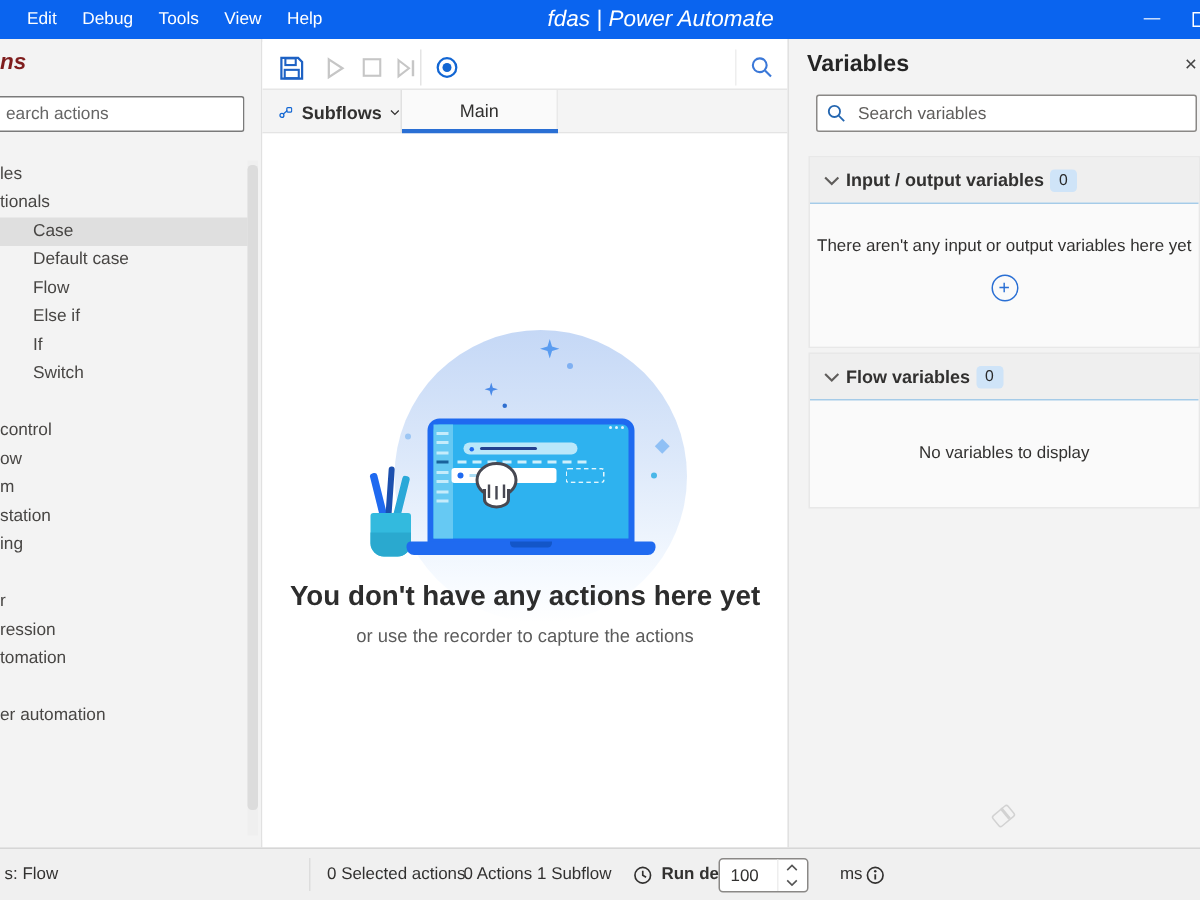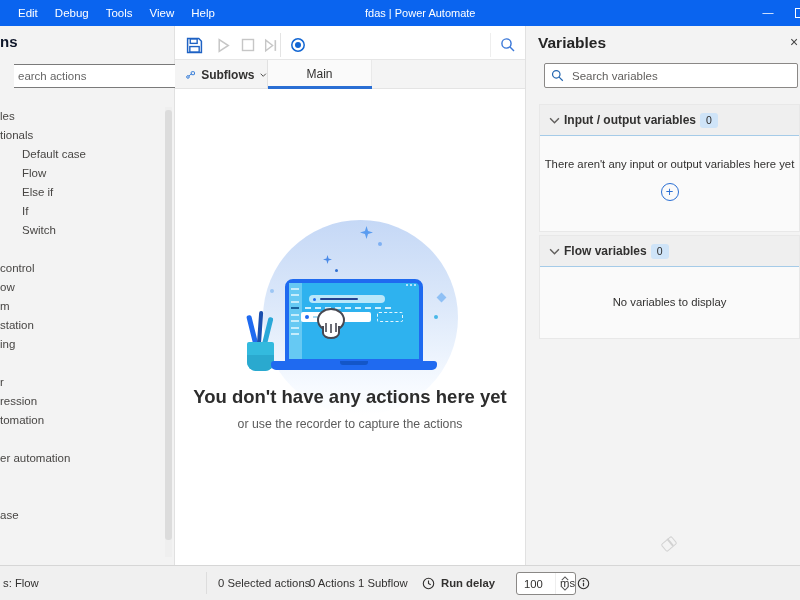--- a/index.html
+++ b/index.html
@@ -3,32 +3,32 @@
 <meta charset="utf-8">
 <style>
   html,body{margin:0;padding:0;background:#ddd;}
   *{box-sizing:border-box;font-family:"Liberation Sans","DejaVu Sans",sans-serif;}
   .screen{position:relative;width:800px;height:600px;background:#f3f3f3;overflow:hidden;}
 
   
   .titlebar{position:absolute;left:0;top:0;width:800px;height:26px;background:#0a64ef;color:#fff;}
   .menus{position:absolute;left:18px;top:0;height:26px;display:flex;gap:17px;align-items:center;font-size:11.5px;}
   .menus span{cursor:default;}
-  .tb-title{position:absolute;left:365px;top:0;height:42px;line-height:26px;font-size:11px;}
+  .tb-title{position:absolute;left:365px;top:0;height:42px;line-height:26px;font-size:15px;font-style:italic;}
   .win-min{position:absolute;left:758px;top:0;width:20px;height:26px;line-height:24px;text-align:center;font-size:11px;}
   .win-max{position:absolute;right:-5px;top:8px;width:10px;height:10px;border:1px solid #fff;}
 
   
   .leftpanel{position:absolute;left:0;top:26px;width:175px;height:539px;background:#f3f3f3;border-right:1px solid #e1e1e1;}
   .middlepanel{position:absolute;left:175px;top:26px;width:350px;height:539px;background:#fff;}
   .rightpanel{position:absolute;left:525px;top:26px;width:275px;height:539px;background:#f3f3f3;border-left:1px solid #e1e1e1;padding-left:40px;}
 
   
-  .lp-title{position:absolute;left:0;top:7px;font-size:15px;font-weight:700;color:#0f172a;}
-  .lp-search{position:absolute;left:14px;top:38px;width:163px;height:24px;border:1px solid #7a7a7a;border-left:none;background:#fff;font-size:11.5px;padding:0 4px;color:#333;border-radius:0 2px 2px 0;outline:none;}
+  .lp-title{position:absolute;left:0;top:7px;font-size:15px;font-weight:700;color:#7f1d1d;font-style:italic;}
+  .lp-search{position:absolute;left:0;top:38px;width:163px;height:24px;border:1px solid #7a7a7a;border-left:none;background:#fff;font-size:11.5px;padding:0 4px;color:#333;border-radius:0 2px 2px 0;outline:none;}
   .lp-search::placeholder{color:#666;}
   .tree{position:absolute;left:0;top:81px;width:166px;}
   .trow{height:19px;line-height:19px;font-size:11.5px;color:#484644;white-space:nowrap;overflow:hidden;cursor:default;}
   .trow.child{padding-left:22px;}
   .trow.selected{background:#dfdfdf;}
   .lp-scroll{position:absolute;right:2px;top:81px;width:7px;height:450px;background:#efefef;}
   .lp-thumb{position:absolute;left:0;top:3px;width:7px;height:430px;background:#dcdcdc;border-radius:3px;}
 
   
   .toolbar{position:absolute;left:0;top:2px;width:350px;height:32px;background:#fff;border-bottom:1px solid #e6e6e6;}
@@ -88,21 +88,21 @@
   .vsec-body{background:#fafafa;border-top:1px solid #a5cbe8;position:relative;}
   .vmsg{position:absolute;left:0;width:100%;text-align:center;font-size:11.3px;color:#323130;}
   .addbtn{position:absolute;left:50%;margin-left:-9px;top:47px;width:18px;height:18px;border:1.5px solid #2a6fd4;border-radius:50%;color:#2a6fd4;font-size:13px;line-height:15px;text-align:center;cursor:pointer;background:#fafafa;}
   .eraser{position:absolute;left:136px;top:513px;width:14px;height:10px;border:1.5px solid #d2d2d2;border-radius:2px;transform:rotate(-40deg);}
   .eraser::after{content:"";position:absolute;left:7px;top:-1px;width:1.5px;height:9px;background:#d2d2d2;}
 
   
   .statusbar{position:absolute;left:0;top:565px;width:800px;height:35px;background:#f0f0f0;border-top:1px solid #d6d6d6;font-size:11.3px;color:#323130;}
   .sb-item{position:absolute;top:0;height:34px;line-height:34px;white-space:nowrap;}
   .sb-div{position:absolute;left:206px;top:6px;width:1px;height:22px;background:#dddddd;}
-  .rd-box{position:absolute;left:516px;top:6px;width:60px;height:23px;background:#fff;border:1px solid #8a8886;border-radius:3px;display:flex;}
+  .rd-box{position:absolute;left:479px;top:6px;width:60px;height:23px;background:#fff;border:1px solid #8a8886;border-radius:3px;display:flex;}
   .rd-box input{width:38px;border:none;outline:none;font-size:11.3px;padding-left:7px;color:#323130;background:transparent;}
   .rd-spin{width:18px;display:flex;flex-direction:column;border-left:1px solid #eee;}
   .rd-spin div{flex:1;display:flex;align-items:center;justify-content:center;cursor:pointer;color:#555;}
   .icon-flex{display:inline-flex;align-items:center;}
 </style>
 </head>
 <body>
 
 <div class="screen">
 
@@ -118,40 +118,40 @@
     <div class="win-min">—</div>
     <div class="win-max"></div>
   </div>
 
   <div class="leftpanel">
     <div class="lp-title">ns</div>
     <input class="lp-search" placeholder="earch actions" style="">
     <div class="tree">
       <div class="trow">les</div>
       <div class="trow">tionals</div>
+      <div class="trow child selected">Case</div>
       <div class="trow child">Default case</div>
       <div class="trow child">Flow</div>
       <div class="trow child">Else if</div>
       <div class="trow child">If</div>
       <div class="trow child">Switch</div>
       <div class="trow"></div>
       <div class="trow">control</div>
       <div class="trow">ow</div>
       <div class="trow">m</div>
       <div class="trow">station</div>
       <div class="trow">ing</div>
       <div class="trow"></div>
       <div class="trow">r</div>
       <div class="trow">ression</div>
       <div class="trow">tomation</div>
       <div class="trow"></div>
       <div class="trow">er automation</div>
       <div class="trow"></div>
       <div class="trow"></div>
-      <div class="trow">ase</div>
     </div>
     <div class="lp-scroll">
       <div class="lp-thumb"></div>
     </div>
   </div>
 
   <div class="middlepanel">
 
     <div class="toolbar">
       <div class="tbtn" style="left:8px;">

